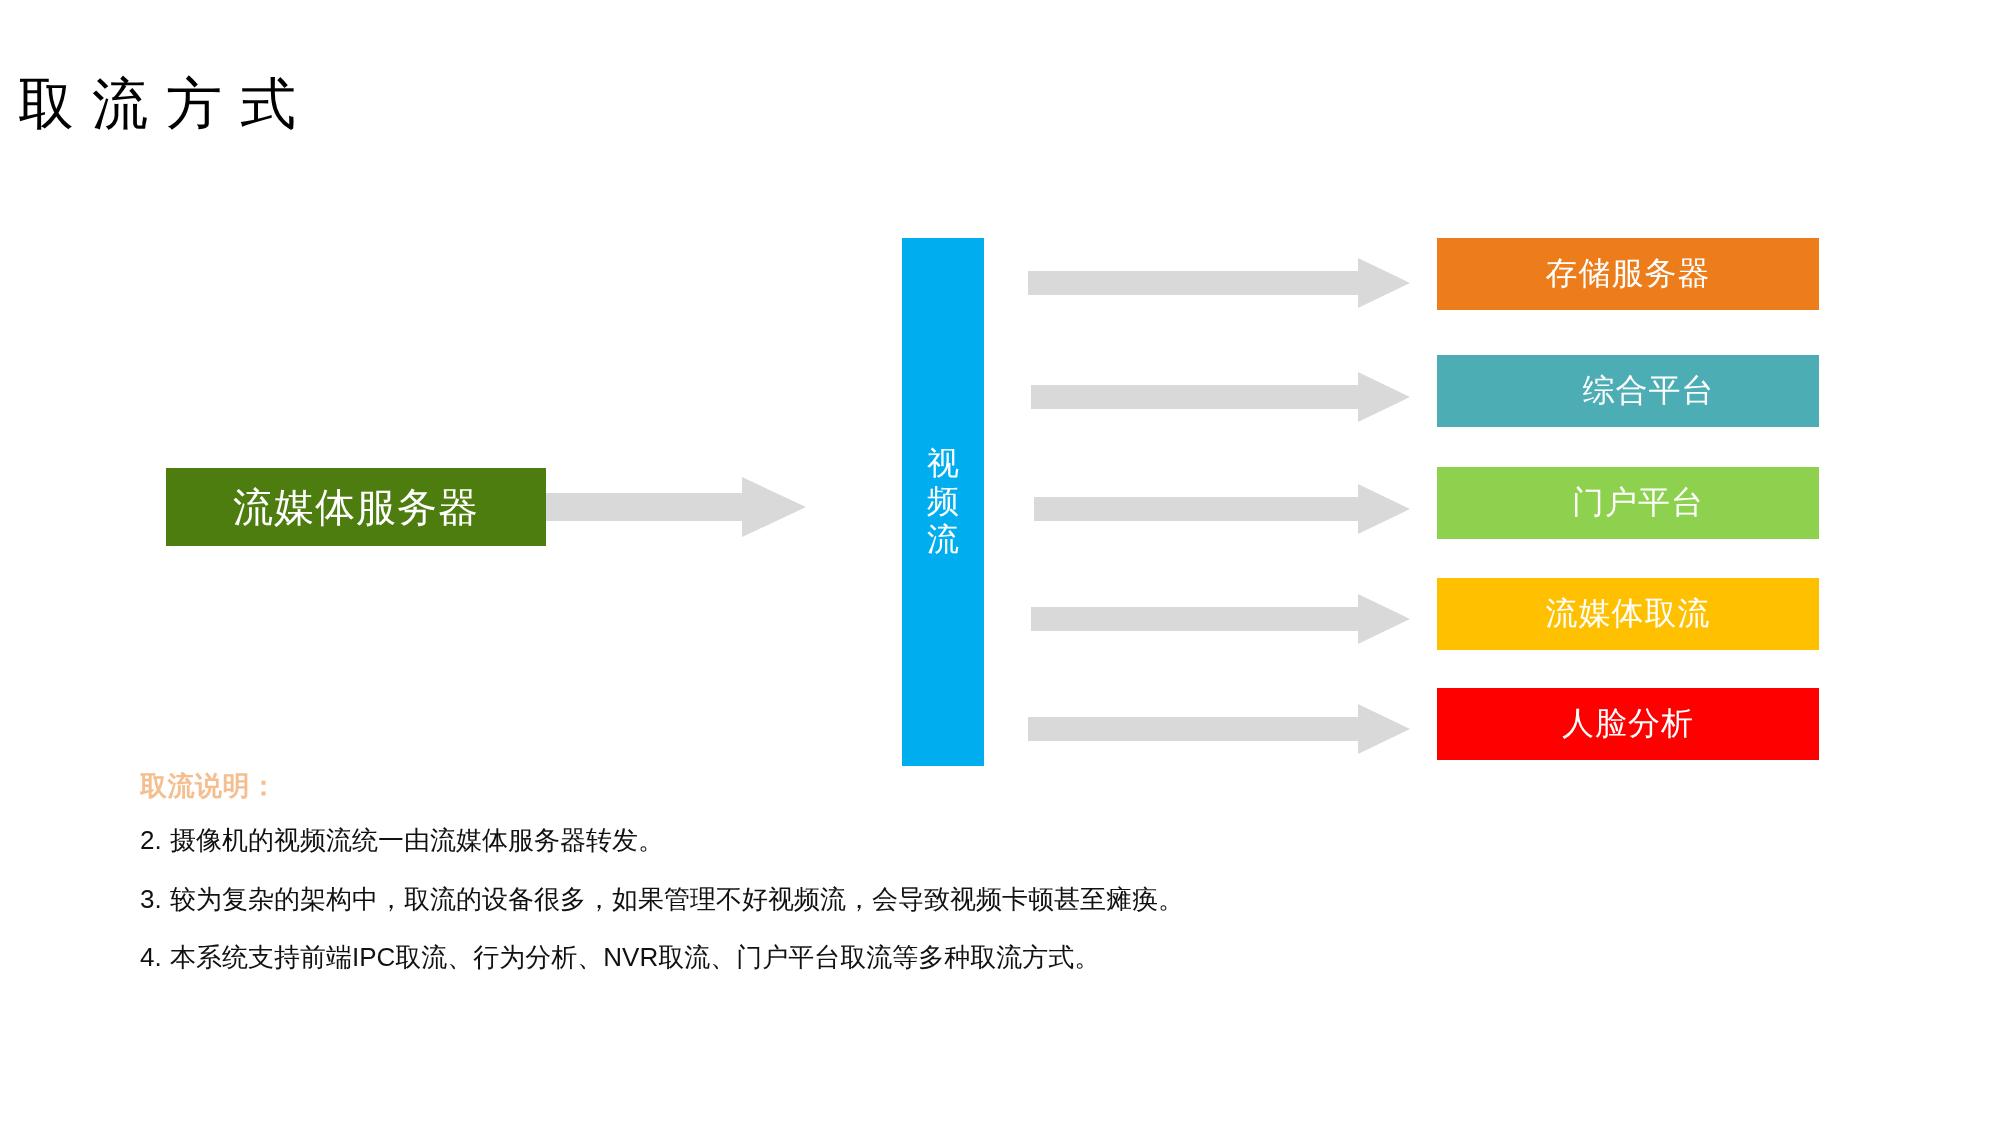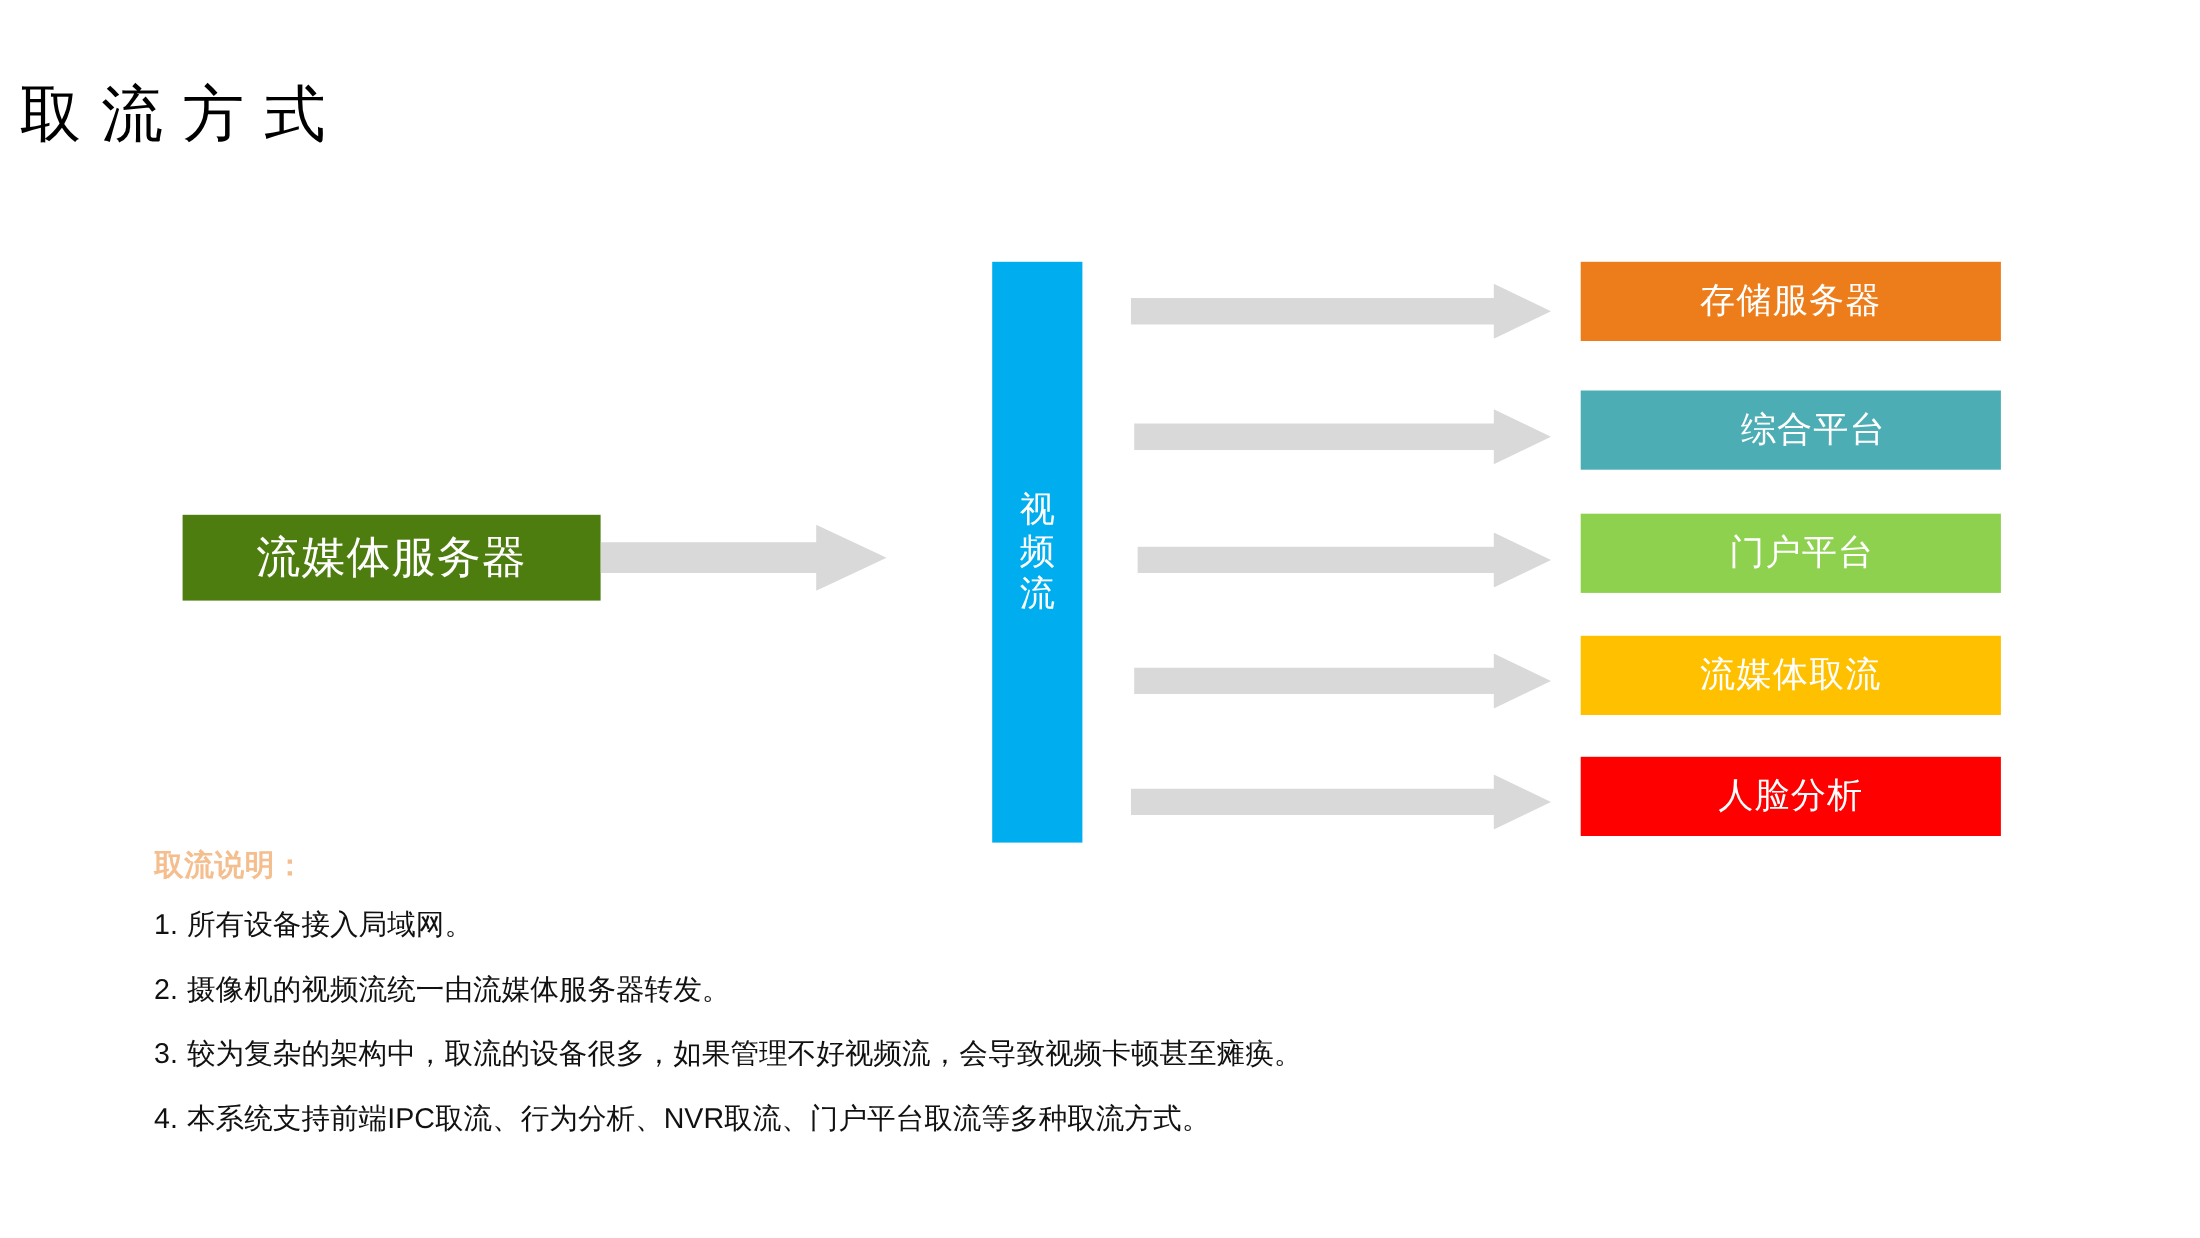--- a/index.html
+++ b/index.html
@@ -187,23 +187,20 @@
   <span>流媒体取流</span>
 </div>
 <div class="node node-target t4">
   <span>人脸分析</span>
 </div>
 
 <div class="notes">
   <div class="notes-heading">取流说明：</div>
 
   <div class="note-item">
-    <span class="num">1.</span><span>所有设备接入局域网。</span>
-  </div>
-  <div class="note-item">
     <span class="num">2.</span><span>摄像机的视频流统一由流媒体服务器转发。</span>
   </div>
   <div class="note-item">
     <span class="num">3.</span><span>较为复杂的架构中，取流的设备很多，如果管理不好视频流，会导致视频卡顿甚至瘫痪。</span>
   </div>
   <div class="note-item">
     <span class="num">4.</span><span>本系统支持前端IPC取流、行为分析、NVR取流、门户平台取流等多种取流方式。</span>
   </div>
 </div>
 

